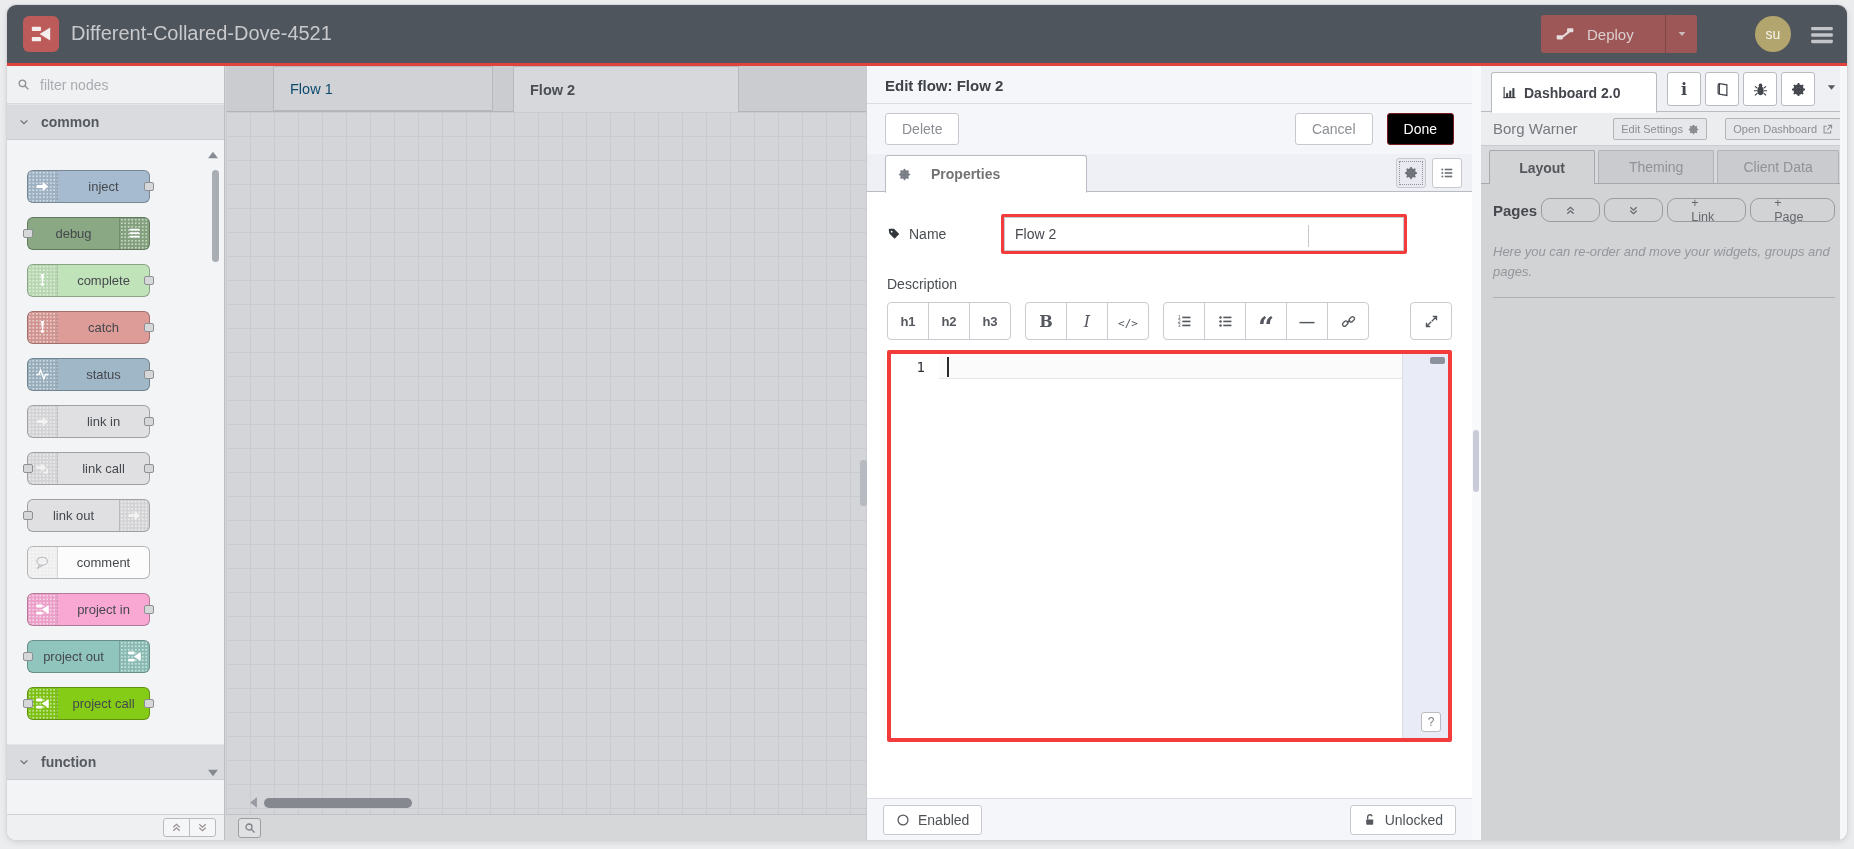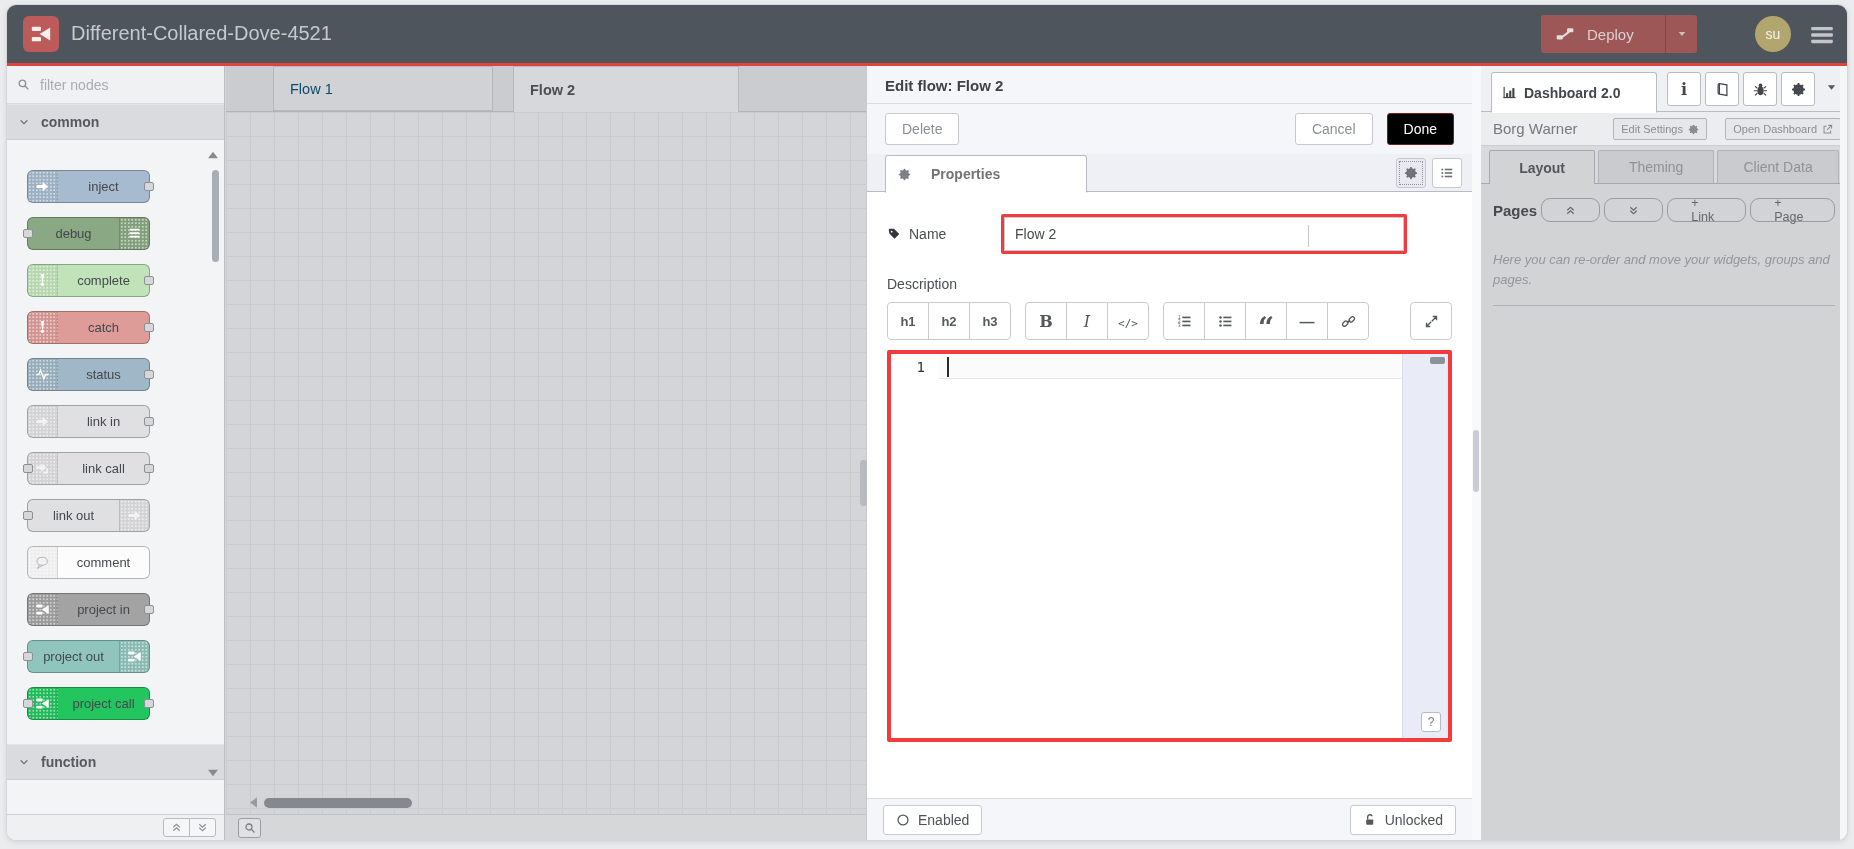--- a/index.html
+++ b/index.html
@@ -161,21 +161,21 @@
   .stab{height:33px;display:flex;align-items:center;justify-content:center;font-size:14px;border:1px solid #b0b2b6;
     border-bottom:0;border-radius:2px 2px 0 0;background:#c9cbcf;color:#8f9297;}
   .stab.s0{width:108px;}  .stab.s1{width:118px;}  .stab.s2{width:124px;}
   .stab.active{background:#d2d3d5;border-color:#a6a8ad;color:#54575c;font-weight:bold;height:34px;margin-bottom:-1px;}
   .sbcontent{flex:1;position:relative;}
   .pagesrow{display:flex;align-items:center;margin:14px 12px 0;}
   .pagestitle{font-size:15px;font-weight:bold;color:#46494e;flex:1;}
   .pbtn{height:24px;border:1px solid #9a9ca1;border-radius:9px;margin-left:4px;display:flex;align-items:center;
     justify-content:center;font-size:12.5px;color:#64676c;padding:0 23px;}
   .pbtn .picn{font-size:11px;}
-  .pageshelp{margin:28px 12px 0;font-size:13px;font-style:italic;color:#94969b;line-height:1.5;width:338px;}
+  .pageshelp{margin:20px 12px 0;font-size:13px;font-style:italic;color:#94969b;line-height:1.5;width:338px;}
   .sbdivider{margin:16px 12px 0;border-top:1px solid #b0b1b5;}
   .sbscroll{position:absolute;right:0;top:0;bottom:0;width:7px;background:#f6f7f9;}
 </style>
 </head>
 <body>
 
 <div class="window">
 
   <header class="topbar">
     <span class="logo">
@@ -310,21 +310,21 @@
             </div>
             <div class="pnode" style="background: rgb(252, 252, 253);">
               <span class="picon ileft" style="color: rgb(185, 188, 191);">
                 <svg viewBox="0 0 24 24" fill="none" stroke="currentColor" stroke-width="1.8">
                   <ellipse cx="11.5" cy="10" rx="8.5" ry="6.5"></ellipse>
                   <path d="M7 15.5L4.5 21l7-4"></path>
                 </svg>
               </span>
               <span class="plabel">comment</span>
             </div>
-            <div class="pnode" style="background: #a3a3a3;">
+            <div class="pnode" style="background: #f9a8d4;">
               <span class="picon ileft" style="color: rgb(255, 255, 255);">
                 <svg viewBox="0 0 24 24" fill="currentColor">
                   <rect x="2" y="4" width="10" height="4.6" rx="1"></rect>
                   <rect x="2" y="15.4" width="10" height="4.6" rx="1"></rect>
                   <path d="M22 5v14L10.5 12z"></path>
                 </svg>
               </span>
               <span class="plabel">project in</span>
               <span class="pport right"></span>
             </div>
@@ -332,21 +332,21 @@
               <span class="plabel">project out</span>
               <span class="picon iright" style="color: rgb(255, 255, 255);">
                 <svg viewBox="0 0 24 24" fill="currentColor">
                   <rect x="2" y="4" width="10" height="4.6" rx="1"></rect>
                   <rect x="2" y="15.4" width="10" height="4.6" rx="1"></rect>
                   <path d="M22 5v14L10.5 12z"></path>
                 </svg>
               </span>
               <span class="pport left"></span>
             </div>
-            <div class="pnode" style="background: #22c55e;">
+            <div class="pnode" style="background: #84cc16;">
               <span class="picon ileft" style="color: rgb(255, 255, 255);">
                 <svg viewBox="0 0 24 24" fill="currentColor">
                   <rect x="2" y="4" width="10" height="4.6" rx="1"></rect>
                   <rect x="2" y="15.4" width="10" height="4.6" rx="1"></rect>
                   <path d="M22 5v14L10.5 12z"></path>
                 </svg>
               </span>
               <span class="plabel">project call</span>
               <span class="pport left"></span>
               <span class="pport right"></span>

